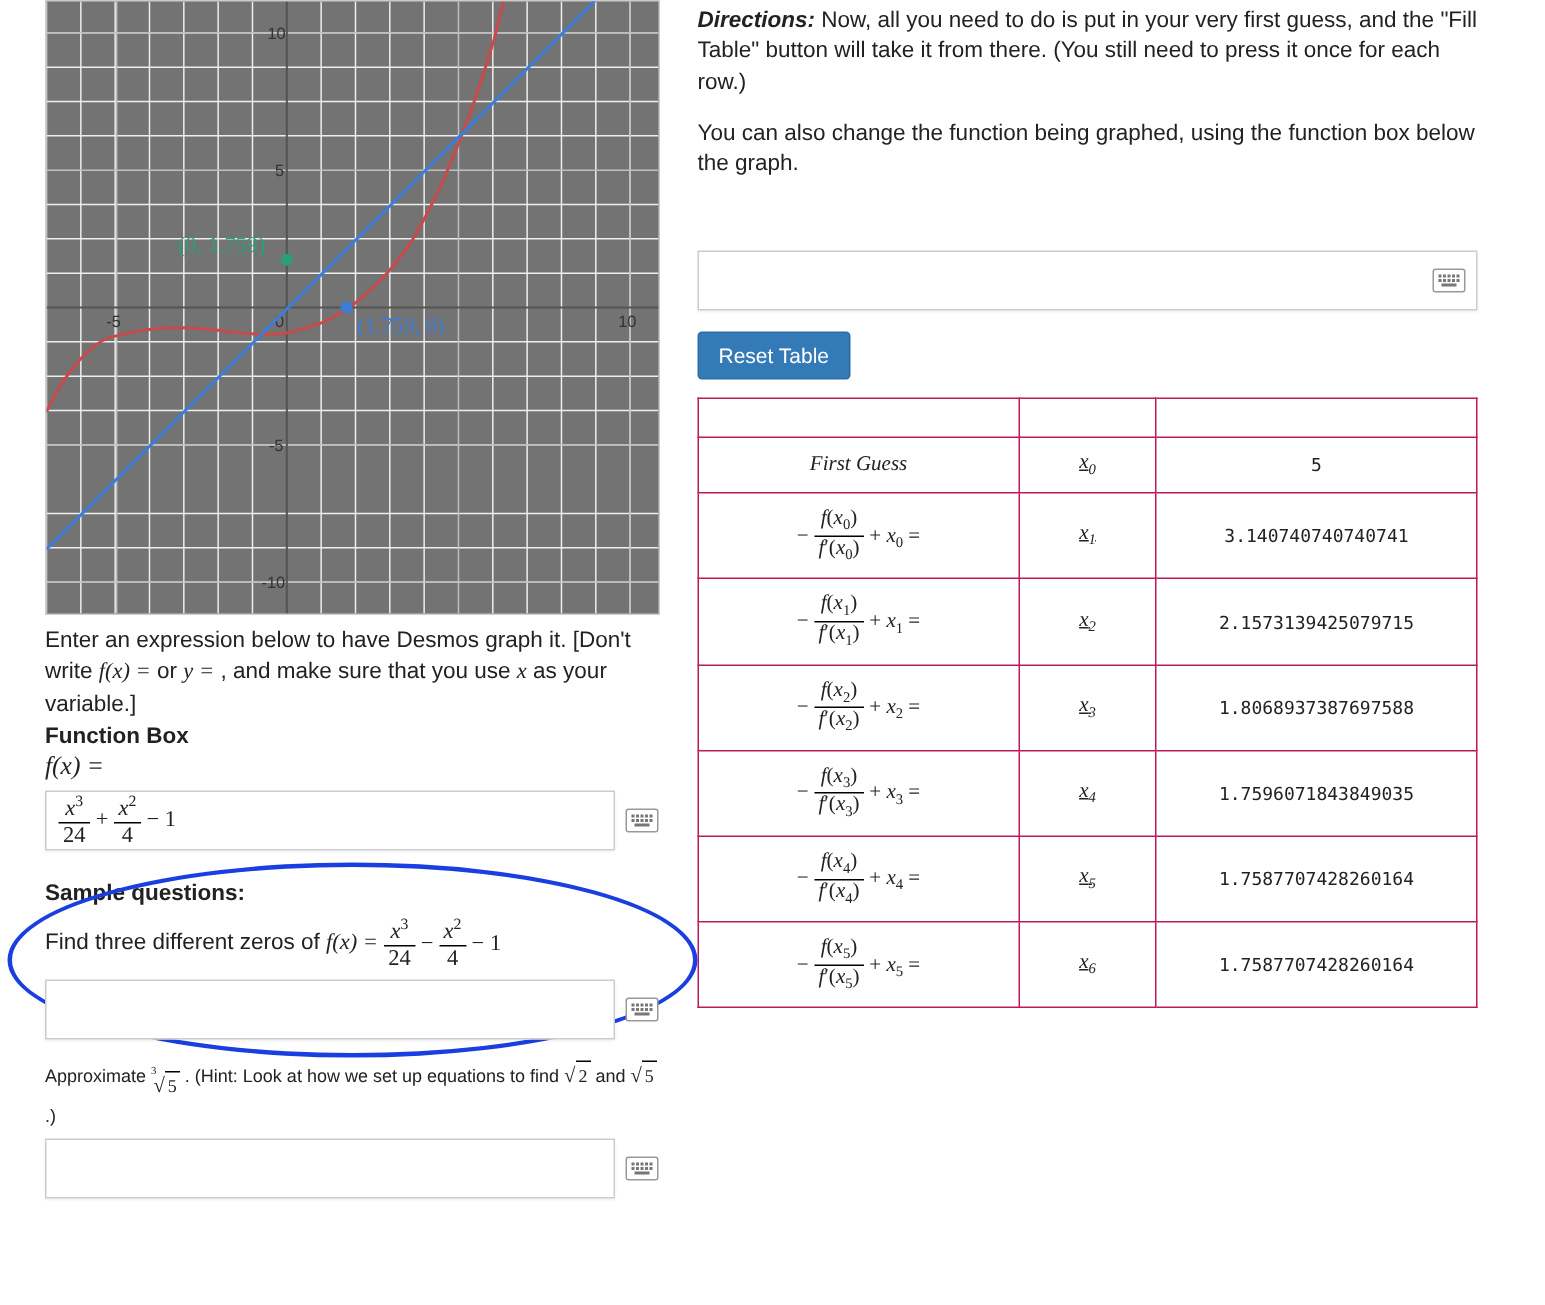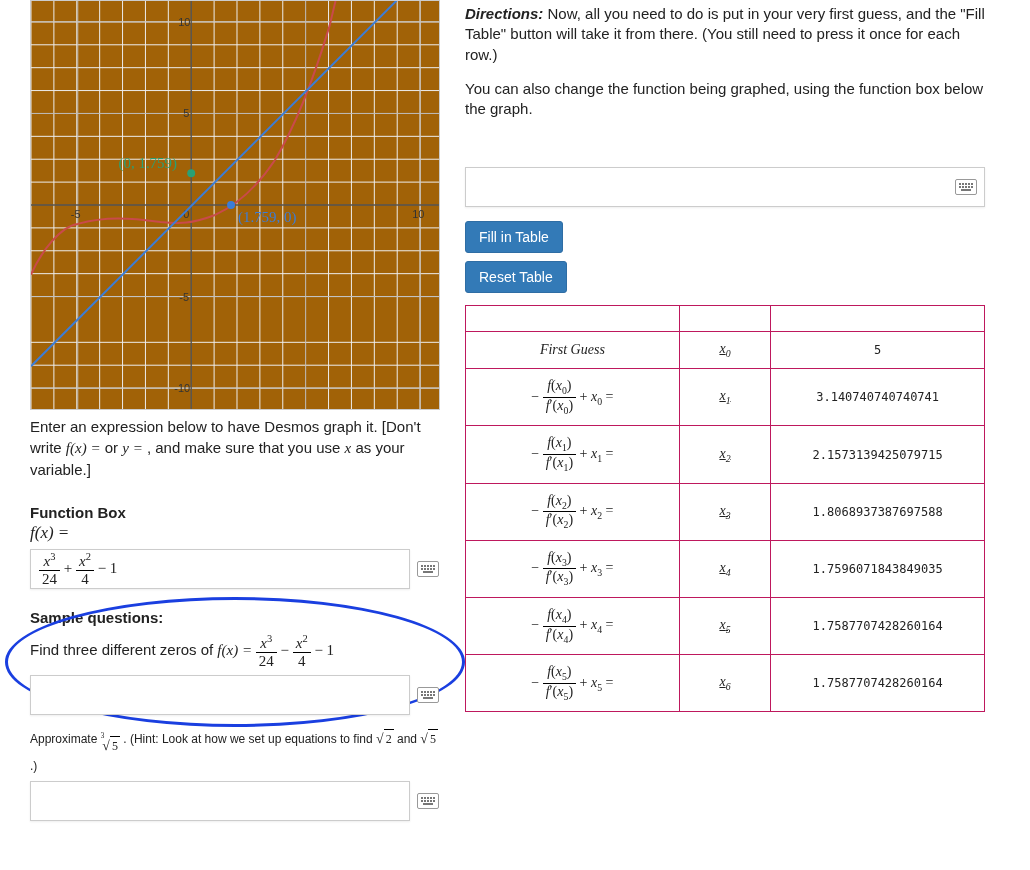--- a/index.html
+++ b/index.html
@@ -14,21 +14,21 @@
   .container { display: flex; flex-direction: column; padding: 0 0 20px 0; }
   .title { font-size: 20px; padding: 6px 0 2px 280px; }
   .cols { display: flex; }
   .left { width: 455px; padding: 0 8px 0 30px; }
   .right { width: 560px; padding: 0 24px 0 10px; }
   .directions p { margin: 4px 0 14px 0; line-height: 1.35; font-size: 15px; }
   .math-family { font-family: "Times New Roman", Times, serif; }
   .italic { font-style: italic; }
 
   
-  .graph-box { width: 410px; height: 410px; border: 1px solid #ccc; background: #a16207; position: relative; }
+  .graph-box { width: 410px; height: 410px; border: 1px solid #ccc; background: #737373; position: relative; }
   .graph-box svg { position: absolute; inset: 0; }
 
   
   .textrow { position: relative; margin: 6px 0 10px 0; }
   .textinput {
     width: 380px; height: 40px; border: 1px solid #ccc; padding: 6px 8px;
     font-family: "Times New Roman", Times, serif; font-size: 15px;
     box-shadow: 0 1px 2px rgba(0,0,0,0.07);
   }
   .kbd-icon {
@@ -158,21 +158,21 @@
       <div style="margin-top:6px;font-size:15px;line-height:1.4">
         <span>Enter an expression below to have Desmos graph it. [Don't write </span>
         <span class="math-family italic">f(x) =</span>
         <span> or </span>
         <span class="math-family italic">y =</span>
         <span> , and make sure that you use </span>
         <span class="math-family italic">x</span>
         <span> as your variable.]</span>
       </div>
 
-      <div style="margin-top:24px">
+      <div style="margin-top:2px">
         <div style="font-weight:bold;font-size:15px">Function Box</div>
         <div class="math-family italic" style="font-size:17px;margin-top:2px">f(x) =</div>
       </div>
 
       <div class="textrow">
         <div class="textinput math-family" style="display:flex;align-items:center">
           <span class="eqline">
             <span class="frac"><span class="num"><span class="italic">x</span><span class="sup">3</span></span><span class="den">24</span></span>
             + <span class="frac"><span class="num"><span class="italic">x</span><span class="sup">2</span></span><span class="den">4</span></span>
             − 1
@@ -299,21 +299,20 @@
                 <rect x="4" y="4" width="2" height="2"></rect>
                 <rect x="7" y="4" width="2" height="2"></rect>
                 <rect x="10" y="4" width="2" height="2"></rect>
                 <rect x="13" y="4" width="2" height="2"></rect>
                 <rect x="3" y="7" width="10" height="2"></rect>
               </g>
             </svg>
         </span>
       </div>
 
-      <div><button class="btn">Fill in Table</button></div>
       <div><button class="btn">Reset Table</button></div>
 
       <table class="ntable">
         <thead>
           <tr>
               <td class="c1"></td>
               <td class="c2"></td>
               <td class="c3"></td>
             </tr>
         </thead>

